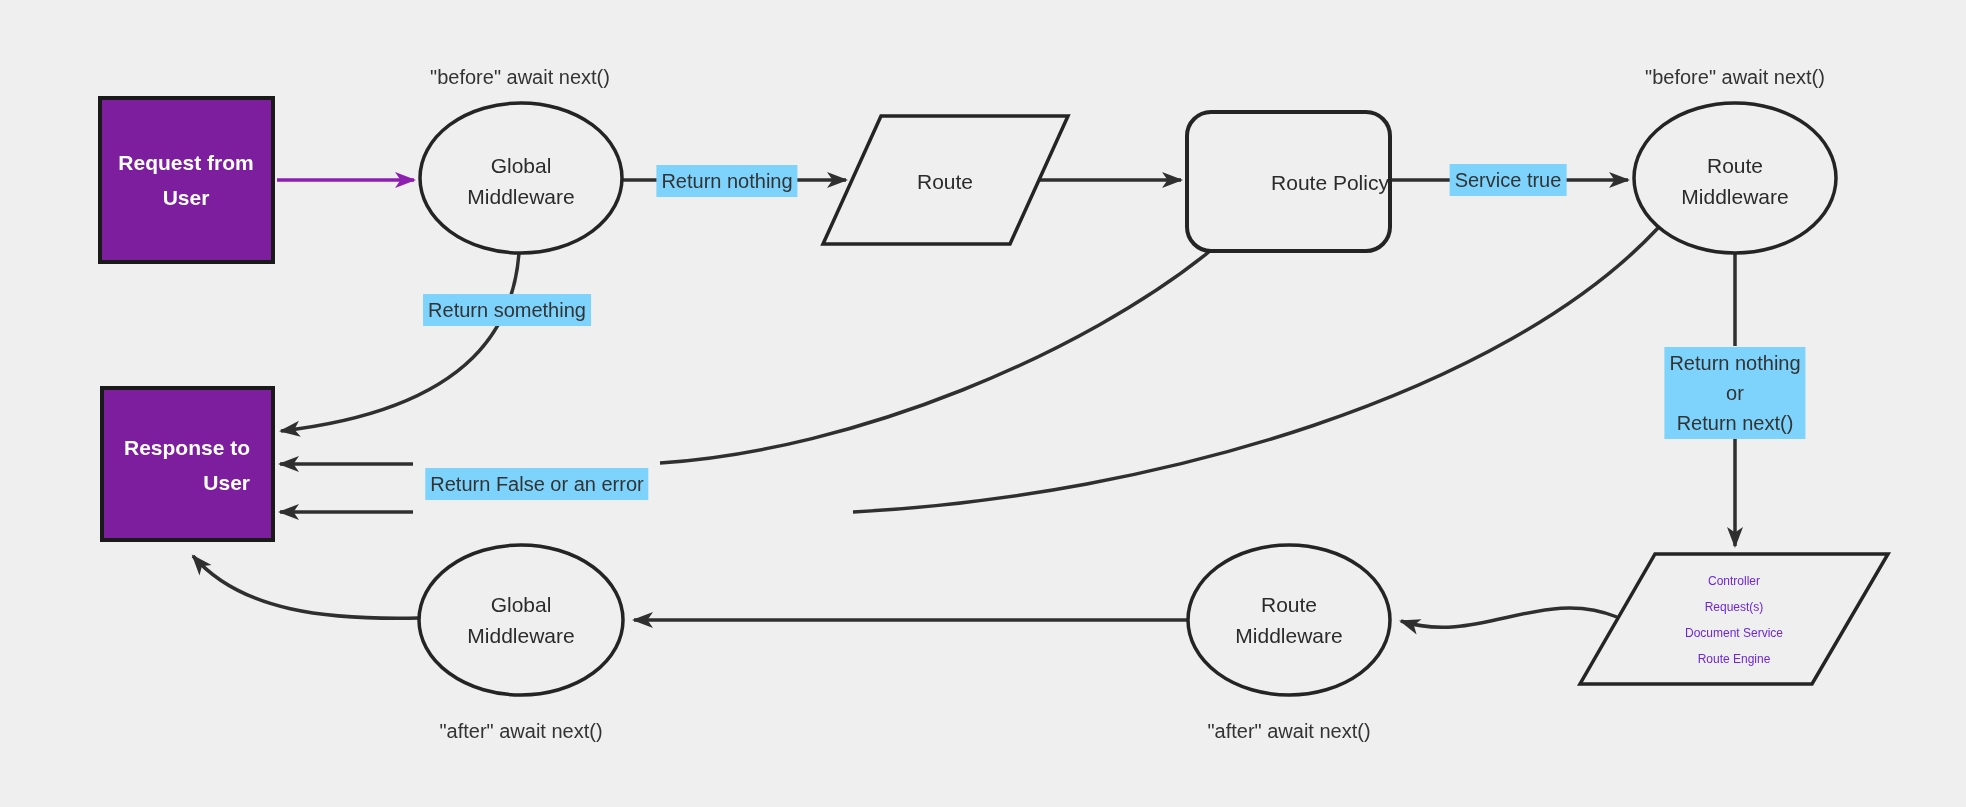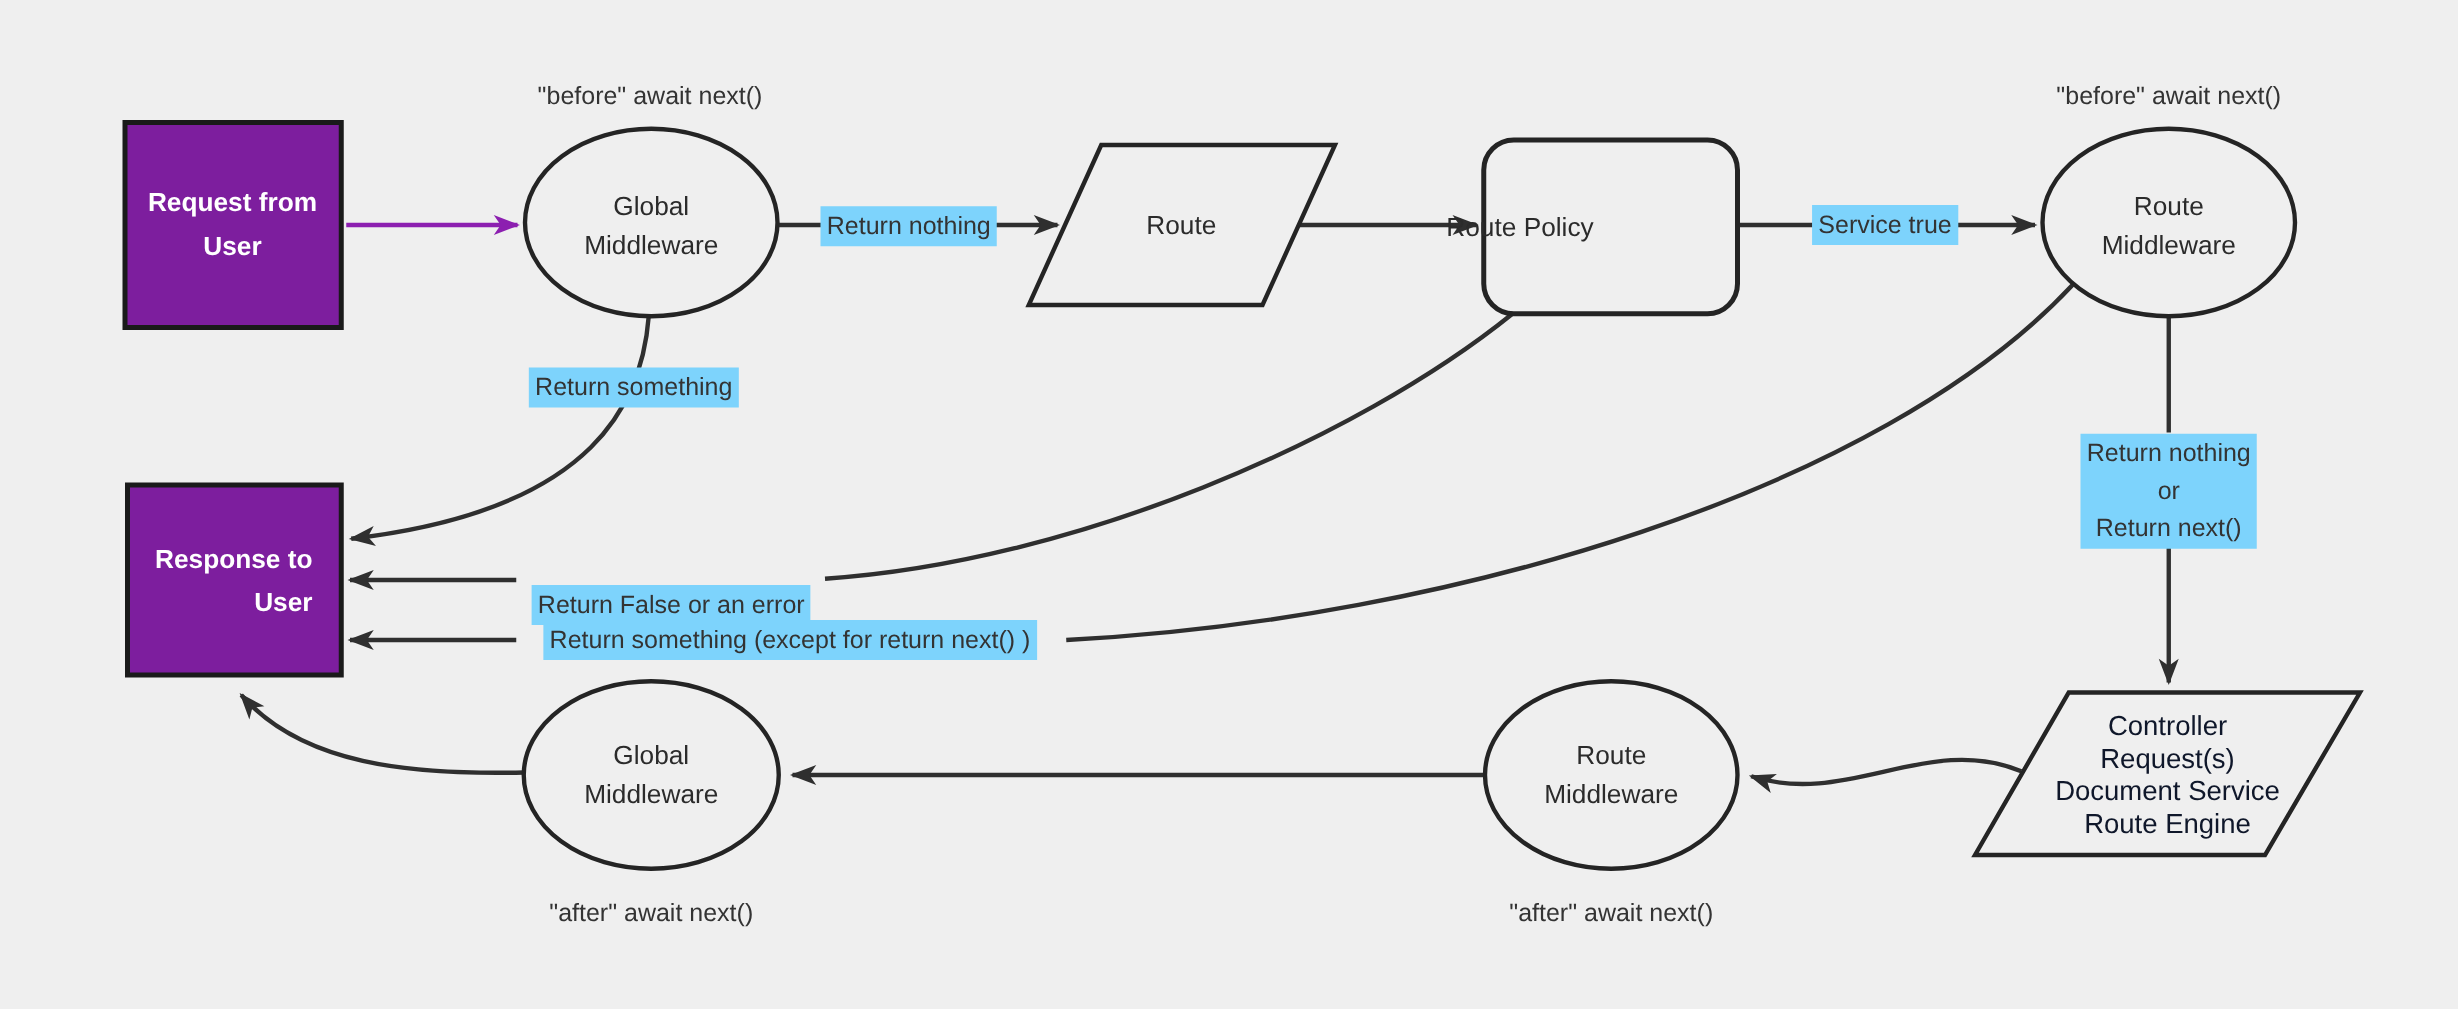--- a/index.html
+++ b/index.html
@@ -13,21 +13,21 @@
   #edges-svg{position:absolute;left:0;top:0;width:1966px;height:807px;}
   .abs{position:absolute;transform:translate(-50%,-50%);text-align:center;}
   .edge-lbl{
     font-size:20px;color:#333333;background:#7dd3fc;
     padding:1px 5px;white-space:nowrap;line-height:30px;
   }
   .node-lbl{
     font-size:21px;color:#2b2b2b;line-height:31px;white-space:nowrap;
   }
   .node-lbl-sm{
-    font-size:22px;color:#0f172a;line-height:26px;white-space:nowrap;
+    font-size:12px;color:#6d28d9;line-height:26px;white-space:nowrap;
   }
   .purple-lbl{
     font-size:21px;font-weight:bold;color:#ffffff;line-height:35px;white-space:nowrap;
   }
 </style>
 </head>
 <body>
 
 <div id="canvas">
 
@@ -87,21 +87,21 @@
     <div>User</div>
   </div>
 
   <div class="abs node-lbl" style="left:521px;top:181px;">
     <div>Global</div>
     <div>Middleware</div>
   </div>
 
   <div class="abs node-lbl" style="left:945px;top:181px;">Route</div>
 
-  <div class="abs node-lbl" style="left:1216px;top:182px;text-align:center;">Route Policy</div>
+  <div class="abs node-lbl" style="left:1330px;top:182px;text-align:center;">Route Policy</div>
 
   <div class="abs node-lbl" style="left:1735px;top:181px;">
     <div>Route</div>
     <div>Middleware</div>
   </div>
 
   <div class="abs node-lbl-sm" style="left:1734px;top:620px;">
     <div>Controller</div>
     <div>Request(s)</div>
     <div>Document Service</div>
@@ -128,21 +128,20 @@
   <div class="abs edge-lbl" style="left:1735px;top:77px;background:transparent;">"before" await next()</div>
 
   <div class="abs edge-lbl" style="left:727px;top:181px;">Return nothing</div>
 
   <div class="abs edge-lbl" style="left:1508px;top:180px;">Service true</div>
 
   <div class="abs edge-lbl" style="left:507px;top:310px;">Return something</div>
 
   <div class="abs edge-lbl" style="left:537px;top:464px;margin-top:20px;">Return False or an error</div>
 
-  <div class="abs edge-lbl" style="left:632px;top:512px;">Return something (except for return next() )</div>
 
   <div class="abs edge-lbl" style="left:1735px;top:393px;">
     <div>Return nothing</div>
     <div>or</div>
     <div>Return next()</div>
   </div>
 
   <div class="abs edge-lbl" style="left:521px;top:731px;background:transparent;">"after" await next()</div>
 
   <div class="abs edge-lbl" style="left:1289px;top:731px;background:transparent;">"after" await next()</div>

